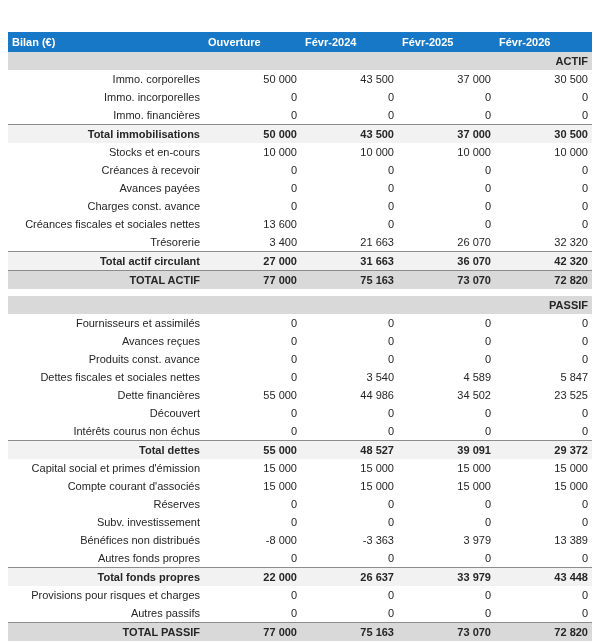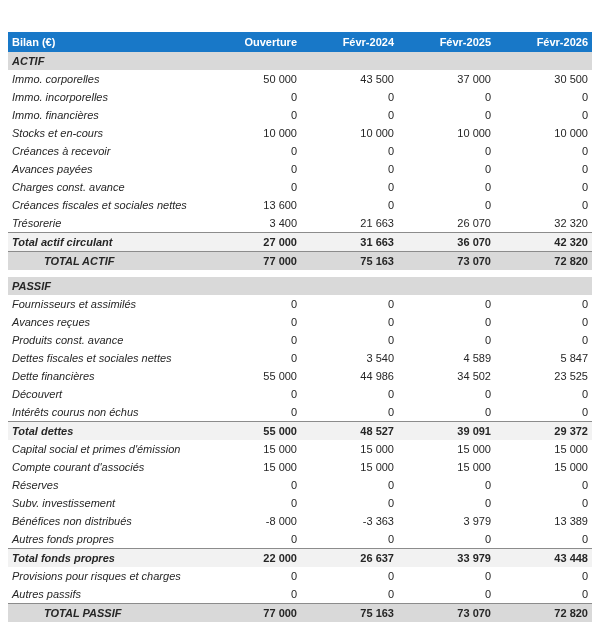--- a/index.html
+++ b/index.html
@@ -5,23 +5,23 @@
   :root{
     --header_bg:#1878c8; --header_text:#ffffff;
     --section_bg:#d9d9d9; --subtotal_bg:#f2f2f2; --total_bg:#d9d9d9;
     --border_dark:#8c8c8c; --text:#262626; --page_bg:#ffffff;
   }
   html,body{margin:0;padding:0;background:var(--page_bg);}
   body{width:600px;height:642px;overflow:hidden;font-family:"Liberation Sans",sans-serif;}
   .sheet{padding:8px;margin-top:24px;}
   table{border-collapse:collapse;width:584px;table-layout:fixed;font-size:11px;color:var(--text);}
   th,td{padding:2px 4px;height:14px;line-height:14px;white-space:nowrap;overflow:hidden;}
-  thead th{background:var(--header_bg);color:var(--header_text);font-weight:bold;text-align:right;height:16px;line-height:16px;}
+  thead th{background:var(--header_bg);color:var(--header_text);font-weight:bold;text-align:left;height:16px;line-height:16px;}
   thead th.lbl{text-align:left;}
-  td.lbl{text-align:left;font-style:italic;}
+  td.lbl{text-align:right;}
   td.num{text-align:right;}
   tr.section td{background:var(--section_bg);font-weight:bold;}
   tr.subtotal td{background:var(--subtotal_bg);font-weight:bold;border-top:1px solid var(--border_dark);}
   tr.total td{background:var(--total_bg);font-weight:bold;border-top:1px solid var(--border_dark);padding-left:36px;}
   tr.gap td{height:7px;line-height:7px;padding:0;background:var(--page_bg);}
 </style>
 </head>
 <body>
 
 <div class="sheet">
@@ -60,20 +60,27 @@
           <td class="num">0</td>
           <td class="num">0</td>
         </tr>
         <tr class="item">
           <td class="lbl">Immo. financières</td>
           <td class="num">0</td>
           <td class="num">0</td>
           <td class="num">0</td>
           <td class="num">0</td>
         </tr>
+        <tr class="subtotal">
+          <td class="lbl">Total immobilisations</td>
+          <td class="num">50 000</td>
+          <td class="num">43 500</td>
+          <td class="num">37 000</td>
+          <td class="num">30 500</td>
+        </tr>
         <tr class="item">
           <td class="lbl">Stocks et en-cours</td>
           <td class="num">10 000</td>
           <td class="num">10 000</td>
           <td class="num">10 000</td>
           <td class="num">10 000</td>
         </tr>
         <tr class="item">
           <td class="lbl">Créances à recevoir</td>
           <td class="num">0</td>

